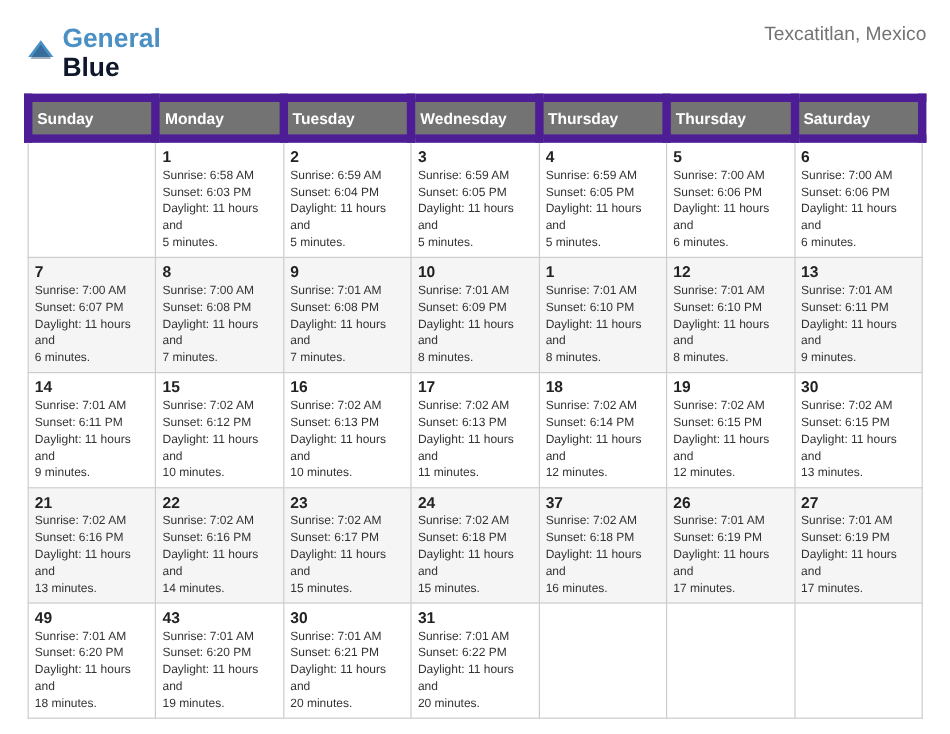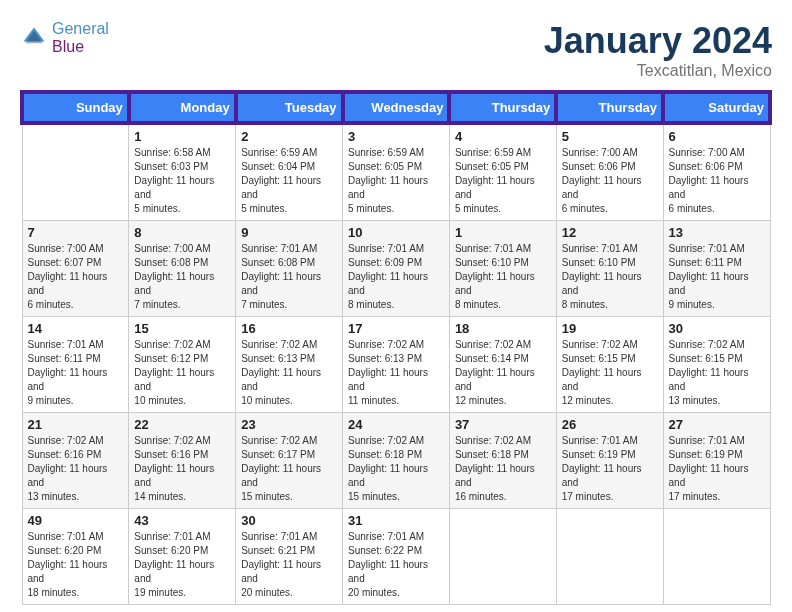--- a/index.html
+++ b/index.html
@@ -14,22 +14,22 @@
       display: flex;
       justify-content: space-between;
       align-items: flex-start;
       margin-bottom: 10px;
     }
     .logo {
       display: flex;
       align-items: center;
     }
     .logo-text {
-      font-size: 16px;
-      font-weight: normal;
+      font-size: 22px;
+      font-weight: bold;
       color: #1a3a5c;
       line-height: 1.1;
     }
     .logo-text span {
       color: #4a90c4;
     }
     .logo-icon {
       width: 28px;
       height: 28px;
       margin-right: 4px;
@@ -45,27 +45,27 @@
     .location-title {
       font-size: 16px;
       color: #737373;
     }
     table {
       width: 100%;
       border-collapse: collapse;
       table-layout: fixed;
     }
     thead th {
-      background-color: #3b82f6;
+      background-color: #737373;
       color: #fff;
       font-size: 13px;
       font-weight: bold;
       padding: 6px 4px;
-      text-align: right;
-      border: 4px solid #4c1d95;
+      text-align: left;
+      border: 7px solid #4c1d95;
     }
     tbody td {
       border: 1px solid #ccc;
       vertical-align: top;
       padding: 4px 5px;
       height: 80px;
       font-size: 10.5px;
       color: #333;
     }
     .day-number {
@@ -93,25 +93,24 @@
 <body>
 
 <div class="header-area">
   <div class="logo">
     <svg class="logo-icon" viewBox="0 0 32 32">
       <polygon points="16,4 28,20 4,20" fill="#4a90c4"></polygon>
       <polygon points="16,8 26,22 6,22" fill="#1a3a5c" opacity="0.4"></polygon>
     </svg>
     <div class="logo-text">
       <span>General</span><br>
-      <span style="color:#701a75">Blue</span>
+      <span style="color:#0f172a">Blue</span>
     </div>
   </div>
   <div class="title-area">
-    <div class="month-title">January 2024</div>
     <div class="location-title">Texcatitlan, Mexico</div>
   </div>
 </div>
 
 <table>
   <thead>
     <tr>
       <th>Sunday</th>
       <th>Monday</th>
       <th>Tuesday</th>

